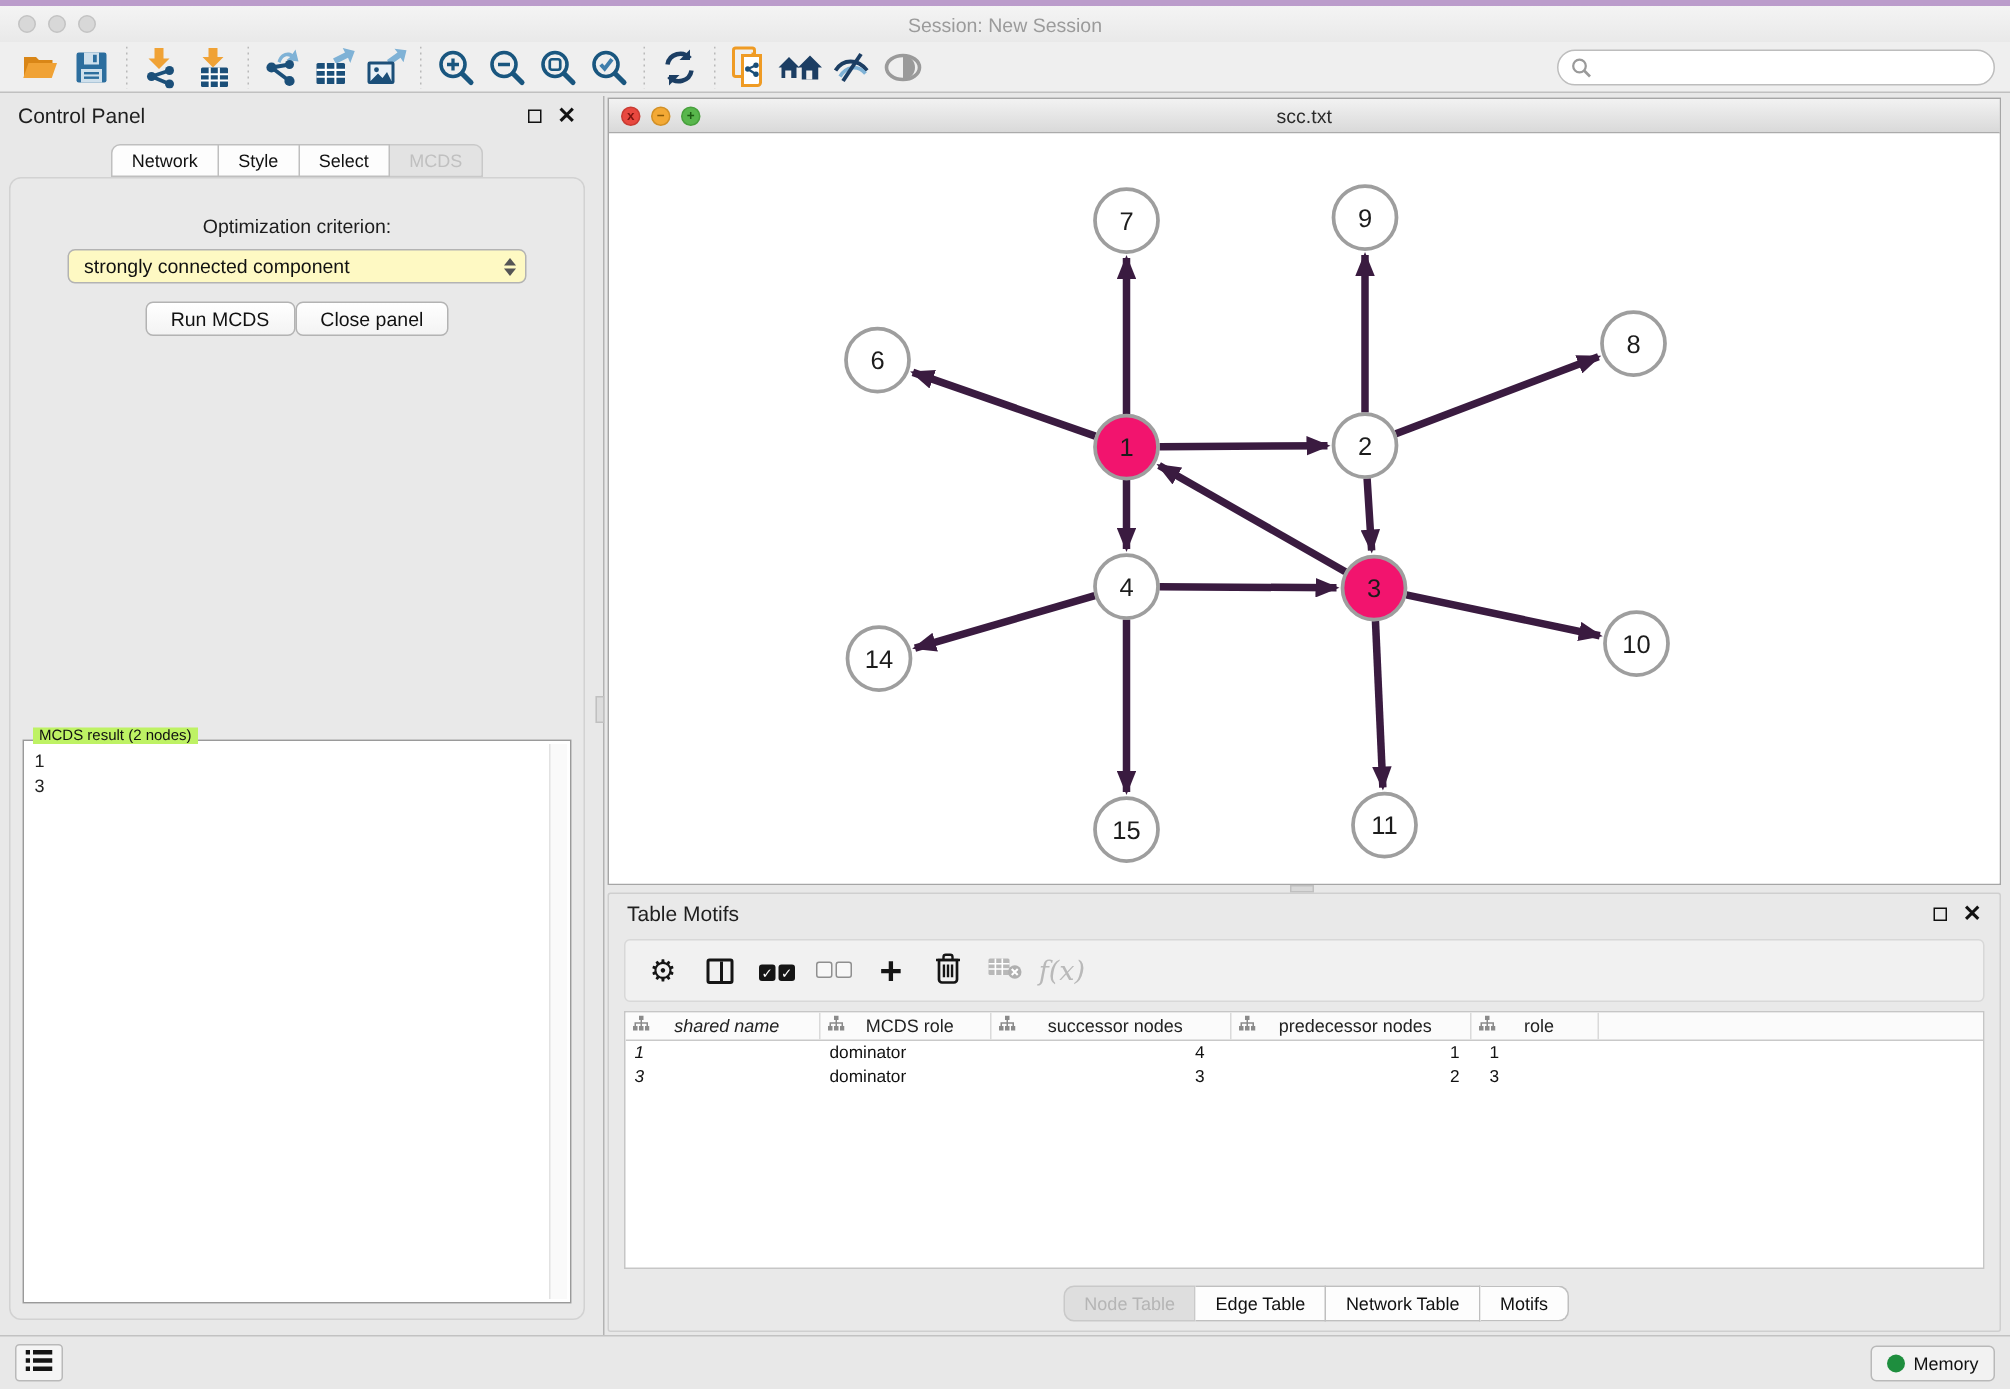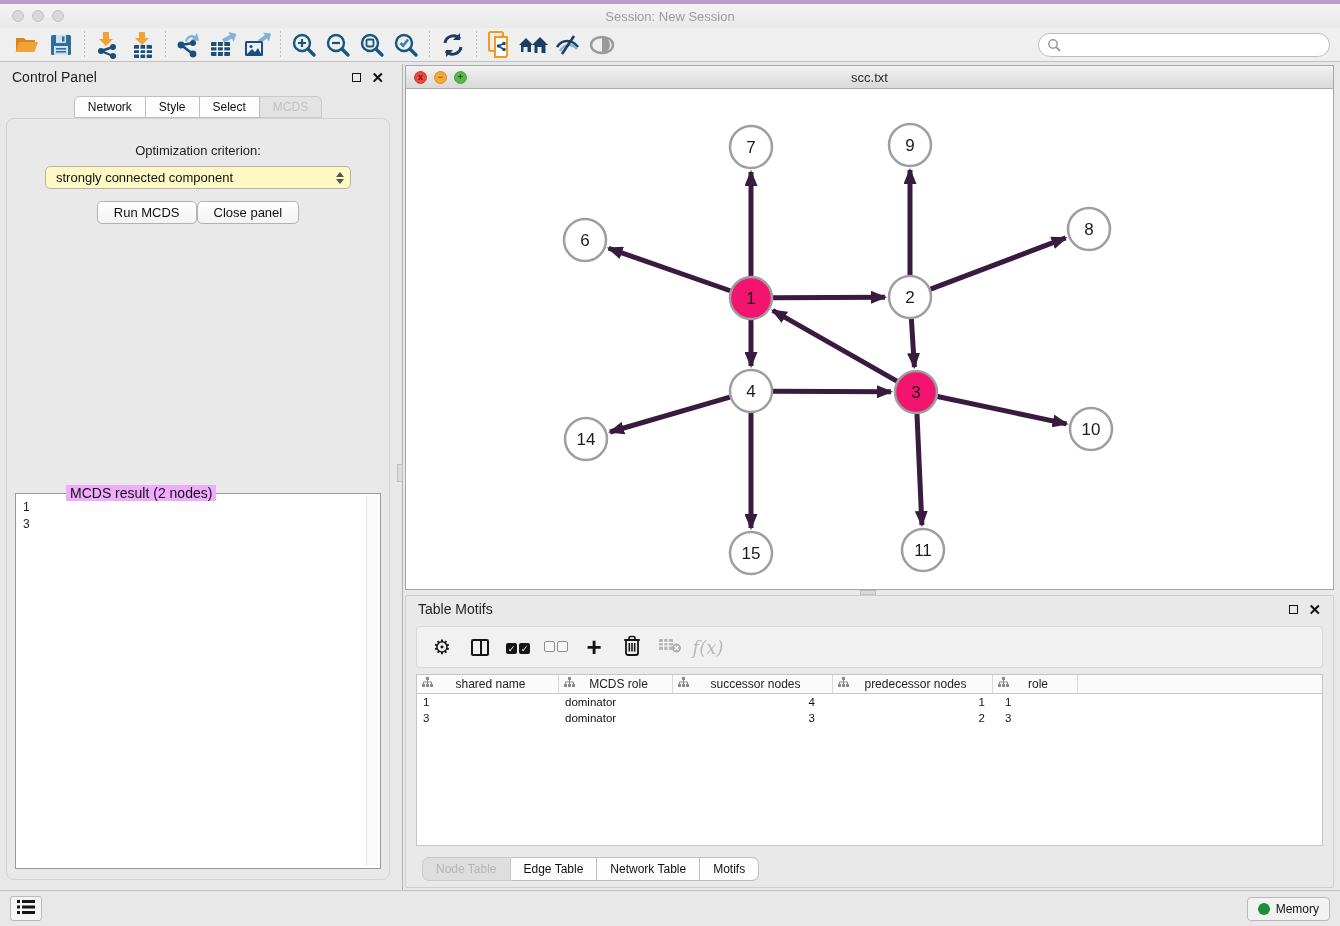--- a/index.html
+++ b/index.html
@@ -44,21 +44,21 @@
     border:1px solid #b3b3b3; border-radius:5px; display:flex; align-items:center; padding:0 6px 0 10px; }
   .dropdown .dd-value { flex:1; font-size:13px; color:#111; }
   .stepper { display:flex; flex-direction:column; gap:2px; align-items:center; }
   .stepper .up { width:0; height:0; border-left:4px solid transparent; border-right:4px solid transparent; border-bottom:5px solid #555; }
   .stepper .down { width:0; height:0; border-left:4px solid transparent; border-right:4px solid transparent; border-top:5px solid #555; }
   .btn-row { position:absolute; top:82px; left:0; right:0; display:flex; justify-content:center; }
   .mac-btn { background:linear-gradient(#ffffff,#f3f3f3); border:1px solid #b3b3b3; border-radius:5px;
     padding:3px 16px; font-size:13px; color:#111; font-family:"Liberation Sans",sans-serif; }
 
   .result-box { position:absolute; left:8px; right:8px; top:374px; bottom:10px; border:1px solid #9a9a9a; background:#fff; }
-  .result-legend { position:absolute; top:-9px; left:6px; background:#f0abfc; padding:0 4px; font-size:14px; color:#111;margin-left:44px; }
+  .result-legend { position:absolute; top:-9px; left:6px; background:#bef264; padding:0 4px; font-size:10px; color:#111; }
   .result-list { position:absolute; inset:3px 15px 3px 3px; overflow:hidden; font-size:12px; line-height:17px; padding:2px 4px; }
   .result-scroll { position:absolute; top:2px; bottom:2px; right:2px; width:12px; background:#fafafa; border-left:1px solid #e2e2e2; }
 
   
   .v-divider { position:absolute; left:396px; top:64px; width:9px; height:826px; }
   .v-divider .line { position:absolute; left:6px; top:0; bottom:0; width:1px; background:#b3b3b3; }
   .v-grip { position:absolute; left:1px; top:400px; width:6px; height:18px; background:#dcdcdc; border:1px solid #c0c0c0; }
 
   
   .net-window { position:absolute; left:405px; top:65px; width:929px; height:525px;
@@ -92,26 +92,26 @@
   .plus-glyph { font-size:26px; font-weight:900; color:#151515; line-height:0.8; }
   .fx-glyph { font-family:"DejaVu Serif", serif; font-style:italic; font-size:18px; color:#b9b9b9; }
 
   .tp-table { position:absolute; left:10px; right:10px; top:78px; height:172px; background:#fff; border:1px solid #c6c6c6; overflow:hidden; }
   .tp-head { display:flex; height:19px; background:#fbfbfb; border-bottom:1px solid #c9c9c9; }
   .th { display:flex; align-items:center; border-right:1px solid #dadada; font-size:12px; color:#222; position:relative; }
   .th .att-ico { margin-left:5px; }
   .th .th-label { flex:1; text-align:center; padding-right:10px; }
   .tp-body .tr { display:flex; height:16px; align-items:center; font-size:11.5px; color:#111; }
   .td { overflow:hidden; white-space:nowrap; }
-  .c0 { width:142px; } .c1 { width:114px; } .c2 { width:160px; } .c3 { width:160px; } .c4 { width:85px; }
+  .c0 { width:130px;font-style:italic; } .c1 { width:114px; } .c2 { width:160px; } .c3 { width:160px; } .c4 { width:85px; }
   .td.c0 { padding-left:6px; } .td.c1 { padding-left:6px; }
   .td.c2 { text-align:right; padding-right:18px; } .td.c3 { text-align:right; padding-right:8px; }
   .td.c4 { padding-left:12px; }
 
-  .tp-tabs { position:absolute; left:16px; right:0; bottom:6px; display:flex; }
+  .tp-tabs { position:absolute; left:16px; right:0; bottom:6px; display:flex; justify-content:center; }
   .tp-tabs .tab-seg:first-child { border-radius:7px 0 0 7px; }
   .tp-tabs .tab-seg:last-child { border-radius:0 7px 7px 0; }
   .tp-tabs .tab-seg { padding:4px 13px; }
   .tp-tabs .tab-seg.active { background:#dedede; color:#b5b5b5; }
 
   
   .statusbar { position:absolute; left:0; bottom:0; width:100%; height:36px; background:#e8e8e8; border-top:1px solid #c2c2c2; }
   .list-btn { position:absolute; left:10px; top:5px; width:32px; height:25px; background:#f5f5f5;
     border:1px solid #b9b9b9; border-radius:3px; display:flex; align-items:center; justify-content:center; }
   .mem-btn { position:absolute; right:10px; top:6px; height:24px; background:#f2f2f2; border:1px solid #b9b9b9;

